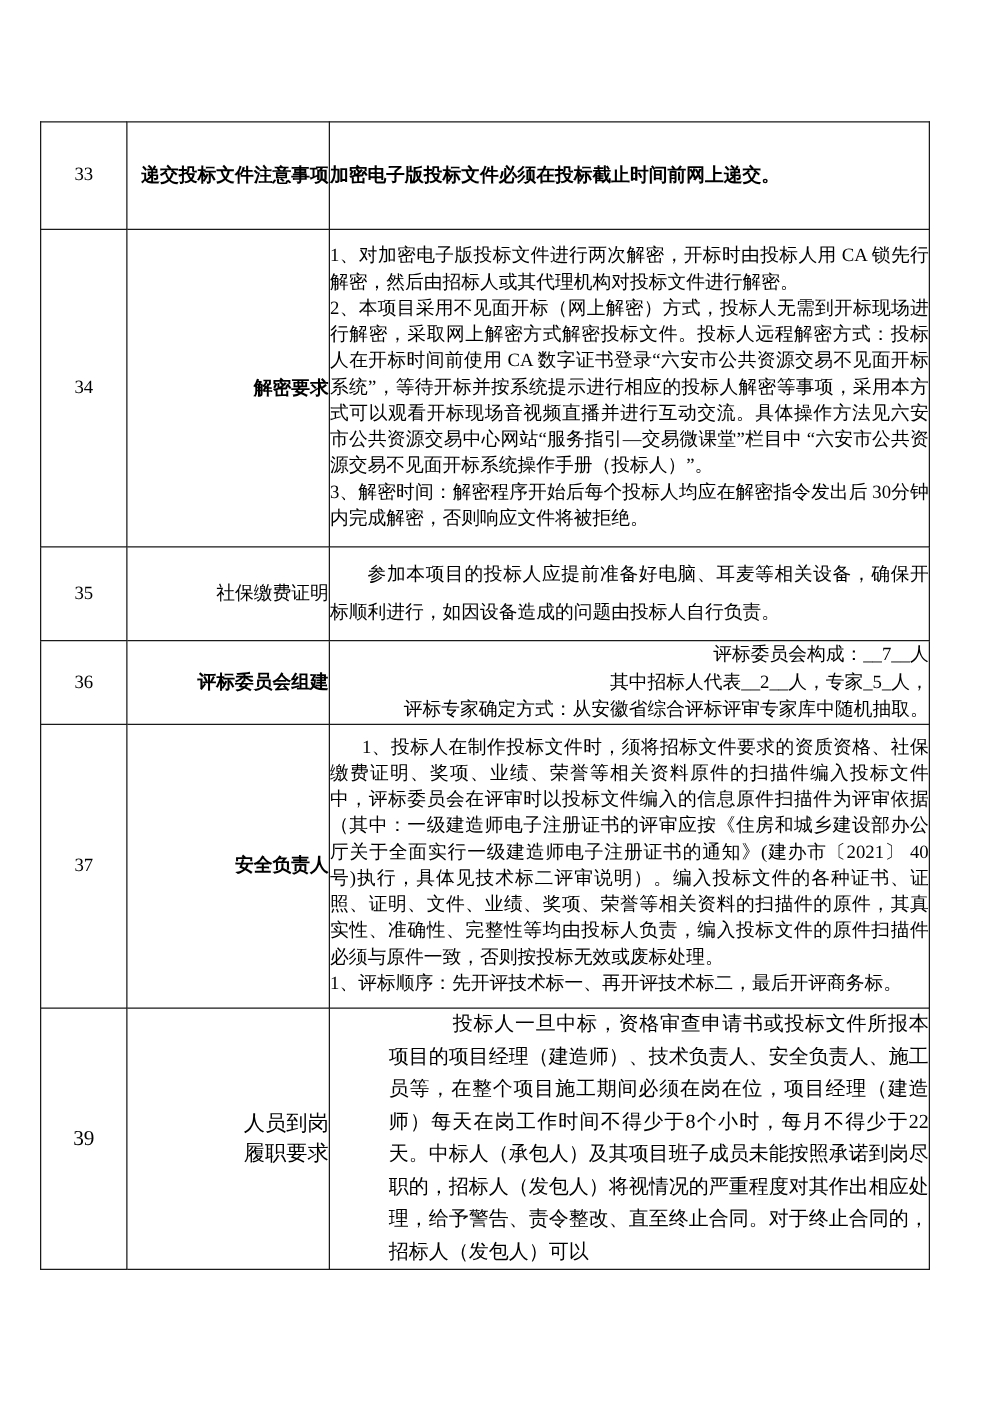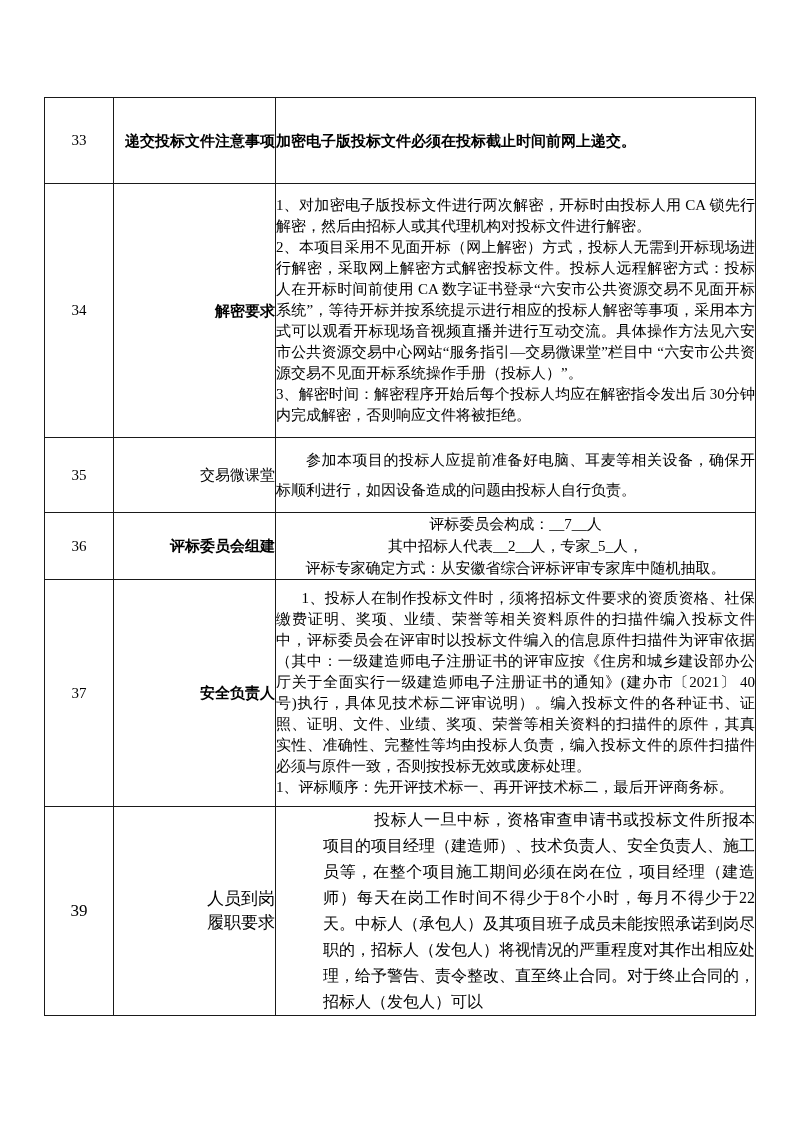--- a/index.html
+++ b/index.html
@@ -11,21 +11,21 @@
     position: relative;
     width: 794px;
     height: 1122px;
     background: #ffffff;
     font-family: "Liberation Serif", "DejaVu Serif", serif;
     color: #000000;
     overflow: hidden;
   }
   table.info-table {
     position: absolute;
-    left: 44px;
+    left: 32px;
     top: 97px;
     width: 708px;
     border-collapse: collapse;
     table-layout: fixed;
   }
   .info-table td {
     border: 1px solid #1a1a1a;
     padding: 0;
     vertical-align: middle;
     overflow: hidden;
@@ -52,21 +52,21 @@
   }
   .content p {
     margin: 0;
   }
   .bold { font-weight: bold; }
 
   
   .r33 .content { line-height: 20px; }
   .r35 .content { line-height: 30px; margin-left: 16px; }
   .r35 .content p { text-indent: 2em; }
-  .r36 .content { line-height: 22px; text-align: center; }
+  .r36 .content { line-height: 22px; text-align: right; }
   .r37 .content p.first { text-indent: 1.7em; }
   .r39 .num   { font-size: 17px; }
   .r39 .label { font-size: 17px; line-height: 24px; }
   .r39 .content { font-size: 16px; line-height: 26px; }
   .r39 .content p { text-indent: 3.2em; margin-left: 47px; }
 
   .page-footer {
     position: absolute;
     top: 1040px;
     left: 0;
@@ -92,21 +92,21 @@
         <td class="col-num num">34</td>
         <td class="col-label label bold">解密要求</td>
         <td class="col-content content">
           <p>1、对加密电子版投标文件进行两次解密，开标时由投标人用 CA 锁先行解密，然后由招标人或其代理机构对投标文件进行解密。</p>
           <p>2、本项目采用不见面开标（网上解密）方式，投标人无需到开标现场进行解密，采取网上解密方式解密投标文件。投标人远程解密方式：投标人在开标时间前使用 CA 数字证书登录“六安市公共资源交易不见面开标系统”，等待开标并按系统提示进行相应的投标人解密等事项，采用本方式可以观看开标现场音视频直播并进行互动交流。具体操作方法见六安市公共资源交易中心网站“服务指引—交易微课堂”栏目中 “六安市公共资源交易不见面开标系统操作手册（投标人）”。</p>
           <p>3、解密时间：解密程序开始后每个投标人均应在解密指令发出后 30分钟内完成解密，否则响应文件将被拒绝。</p>
         </td>
       </tr>
       <tr class="r35" style="height:75px">
         <td class="col-num num">35</td>
-        <td class="col-label label">交易微课堂</td>
+        <td class="col-label label">社保缴费证明</td>
         <td class="col-content content">
           <p>参加本项目的投标人应提前准备好电脑、耳麦等相关设备，确保开标顺利进行，如因设备造成的问题由投标人自行负责。</p>
         </td>
       </tr>
       <tr class="r36" style="height:66px">
         <td class="col-num num">36</td>
         <td class="col-label label bold">评标委员会组建</td>
         <td class="col-content content">
           <p>评标委员会构成：__7__人</p>
           <p>其中招标人代表__2__人，专家_5_人，</p>

